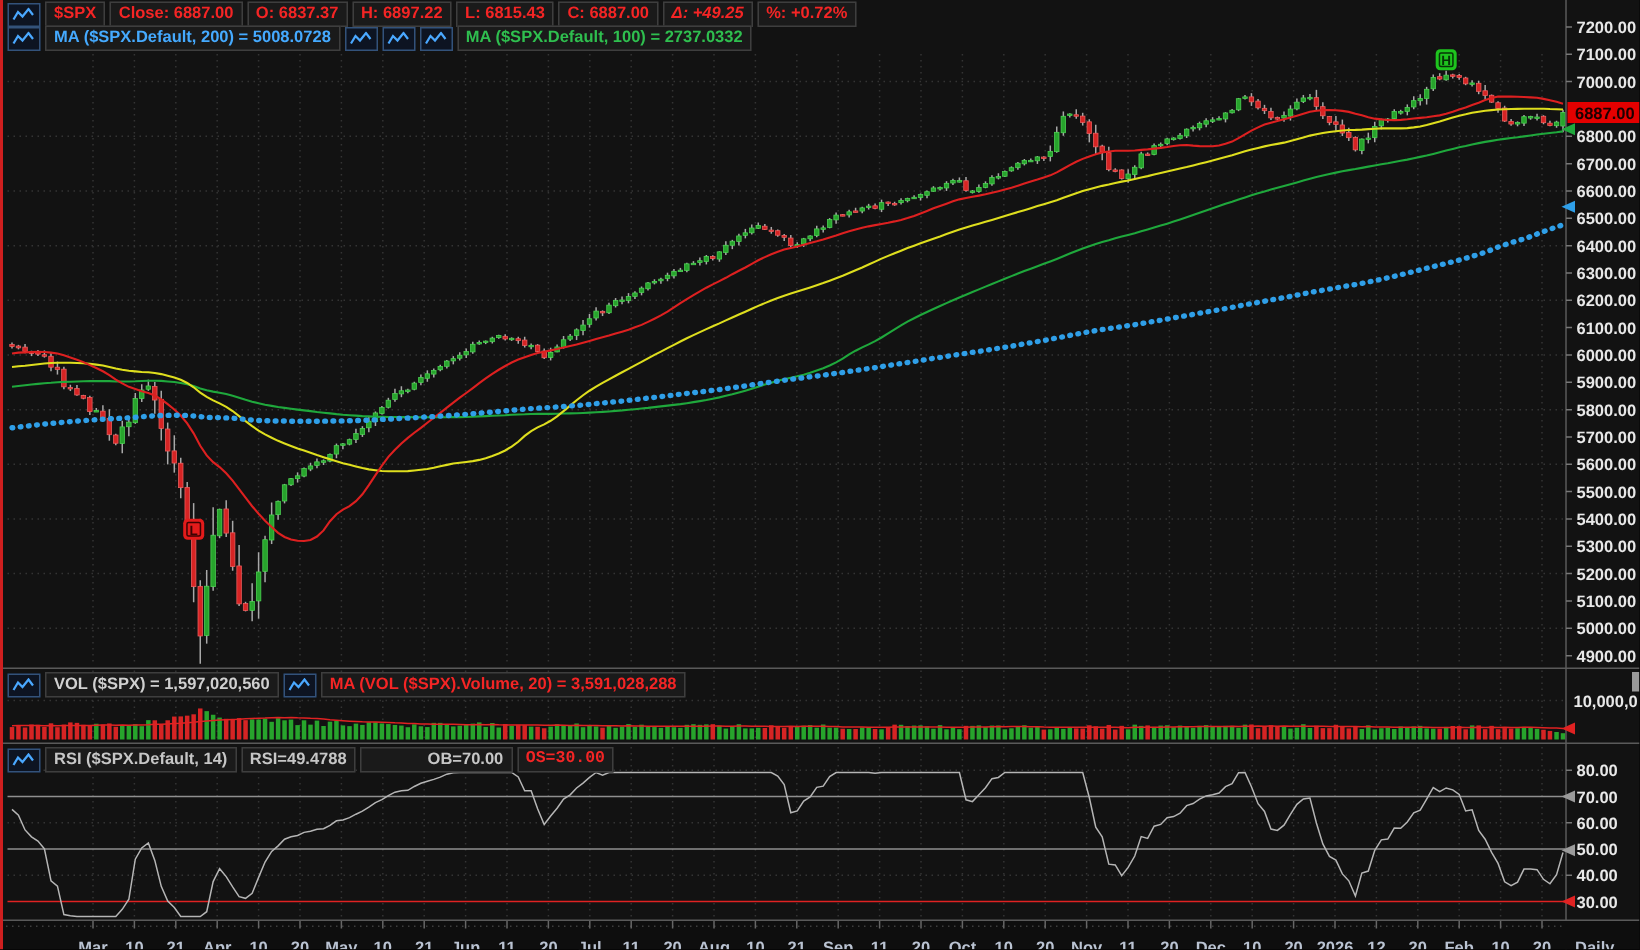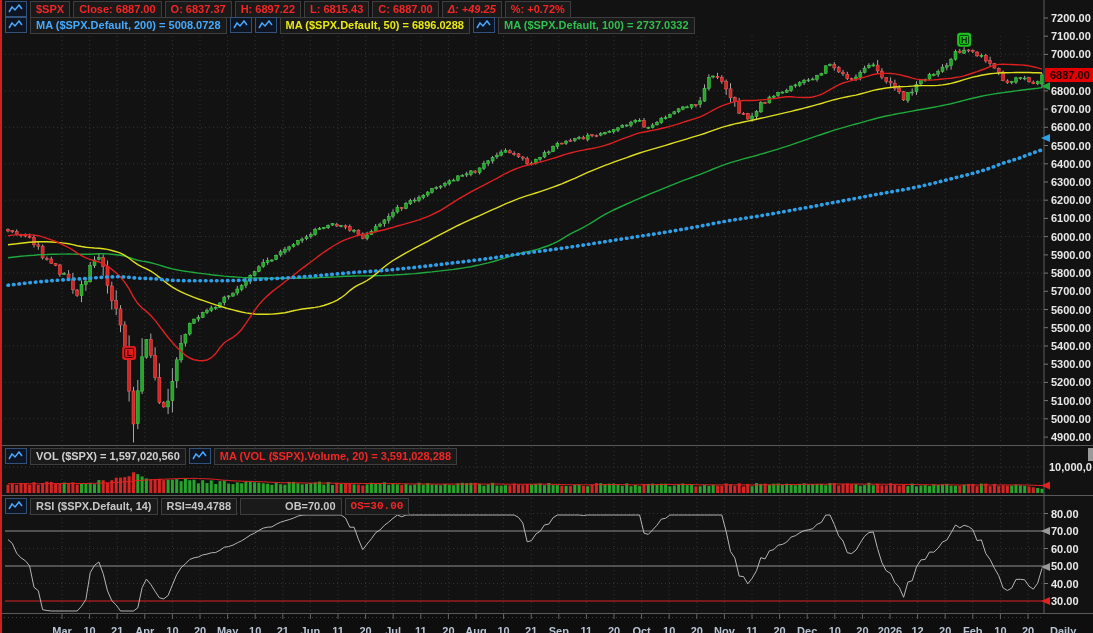--- a/index.html
+++ b/index.html
@@ -1,20 +1,20 @@
 <!DOCTYPE html>
 <html><head>
 <meta charset="utf-8">
 <style>
   html,body{margin:0;padding:0;background:#000;}
   .screen{position:relative;width:1093px;height:633px;background:#121212;overflow:hidden;
           font-family:"Liberation Sans",sans-serif;border-left:2px solid #cf1f1f;box-sizing:border-box;}
   #chart{position:absolute;left:0;top:0;z-index:0;}
   #chart text{font-family:"Liberation Sans",sans-serif;font-weight:bold;}
-  .row{position:absolute;left:3px;display:flex;align-items:flex-start;gap:3px;z-index:5;}
+  .row{position:absolute;left:3px;display:flex;align-items:flex-end;gap:3px;z-index:5;}
   .chip{display:inline-block;padding:1px 5px 2px;background:#1a1a1a;border:1px solid #3e3e3e;
         font-size:11px;font-weight:bold;line-height:12px;white-space:nowrap;}
   .ichip{display:inline-flex;align-items:center;justify-content:center;width:22px;height:16px;
          background:#0d1422;border:1px solid #33527a;box-sizing:border-box;}
 </style>
 </head>
 <body>
 
 <div class="screen">
   <svg id="chart" width="1093" height="633">
@@ -1070,21 +1070,20 @@
     <span class="ichip">
       <svg width="16" height="11">
           <polyline points="1,8 4,3 7,6 11,1 14,5" fill="none" stroke="#4aa8ff" stroke-width="1.5"></polyline>
         </svg>
     </span>
     <span class="ichip">
       <svg width="16" height="11">
           <polyline points="1,8 4,3 7,6 11,1 14,5" fill="none" stroke="#4aa8ff" stroke-width="1.5"></polyline>
         </svg>
     </span>
-    <span class="chip" style="color: rgb(232, 232, 18);">MA ($SPX.Default, 50) = 6896.0288</span>
     <span class="ichip">
       <svg width="16" height="11">
           <polyline points="1,8 4,3 7,6 11,1 14,5" fill="none" stroke="#4aa8ff" stroke-width="1.5"></polyline>
         </svg>
     </span>
     <span class="chip" style="color: rgb(47, 191, 79);">MA ($SPX.Default, 100) = 2737.0332</span>
   </div>
 
   <div class="row" style="top:448px">
     <span class="ichip">

